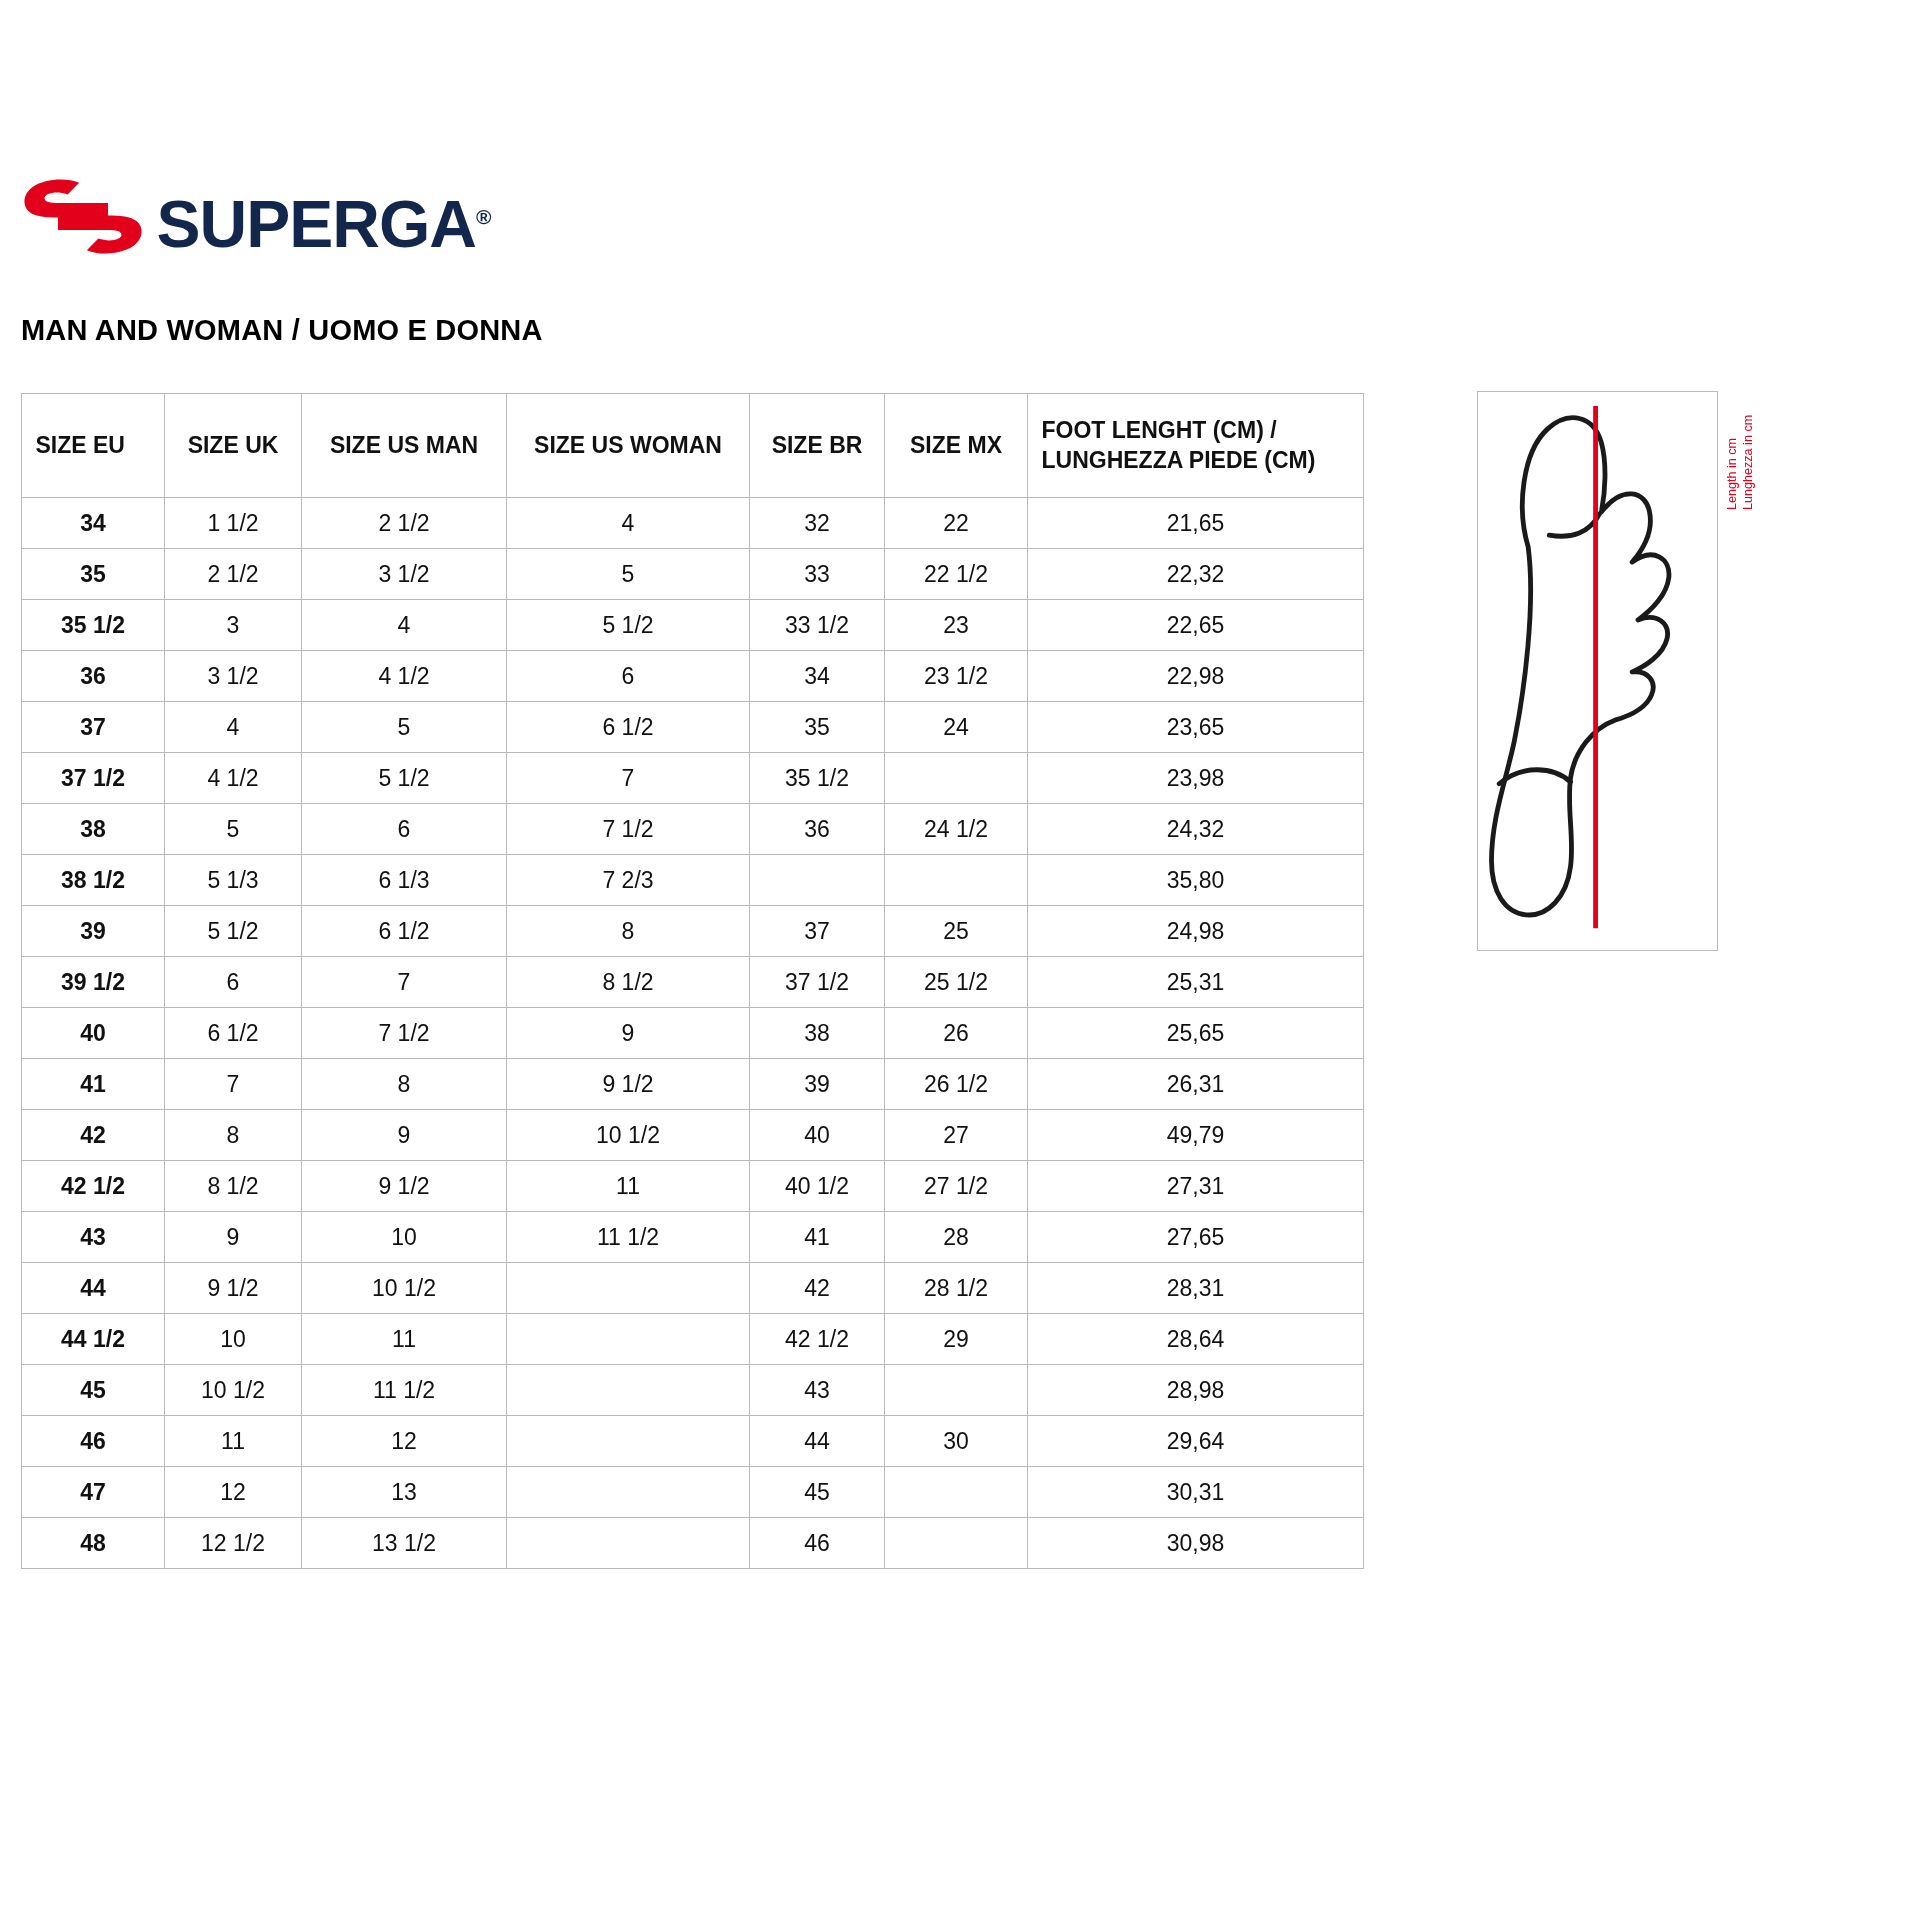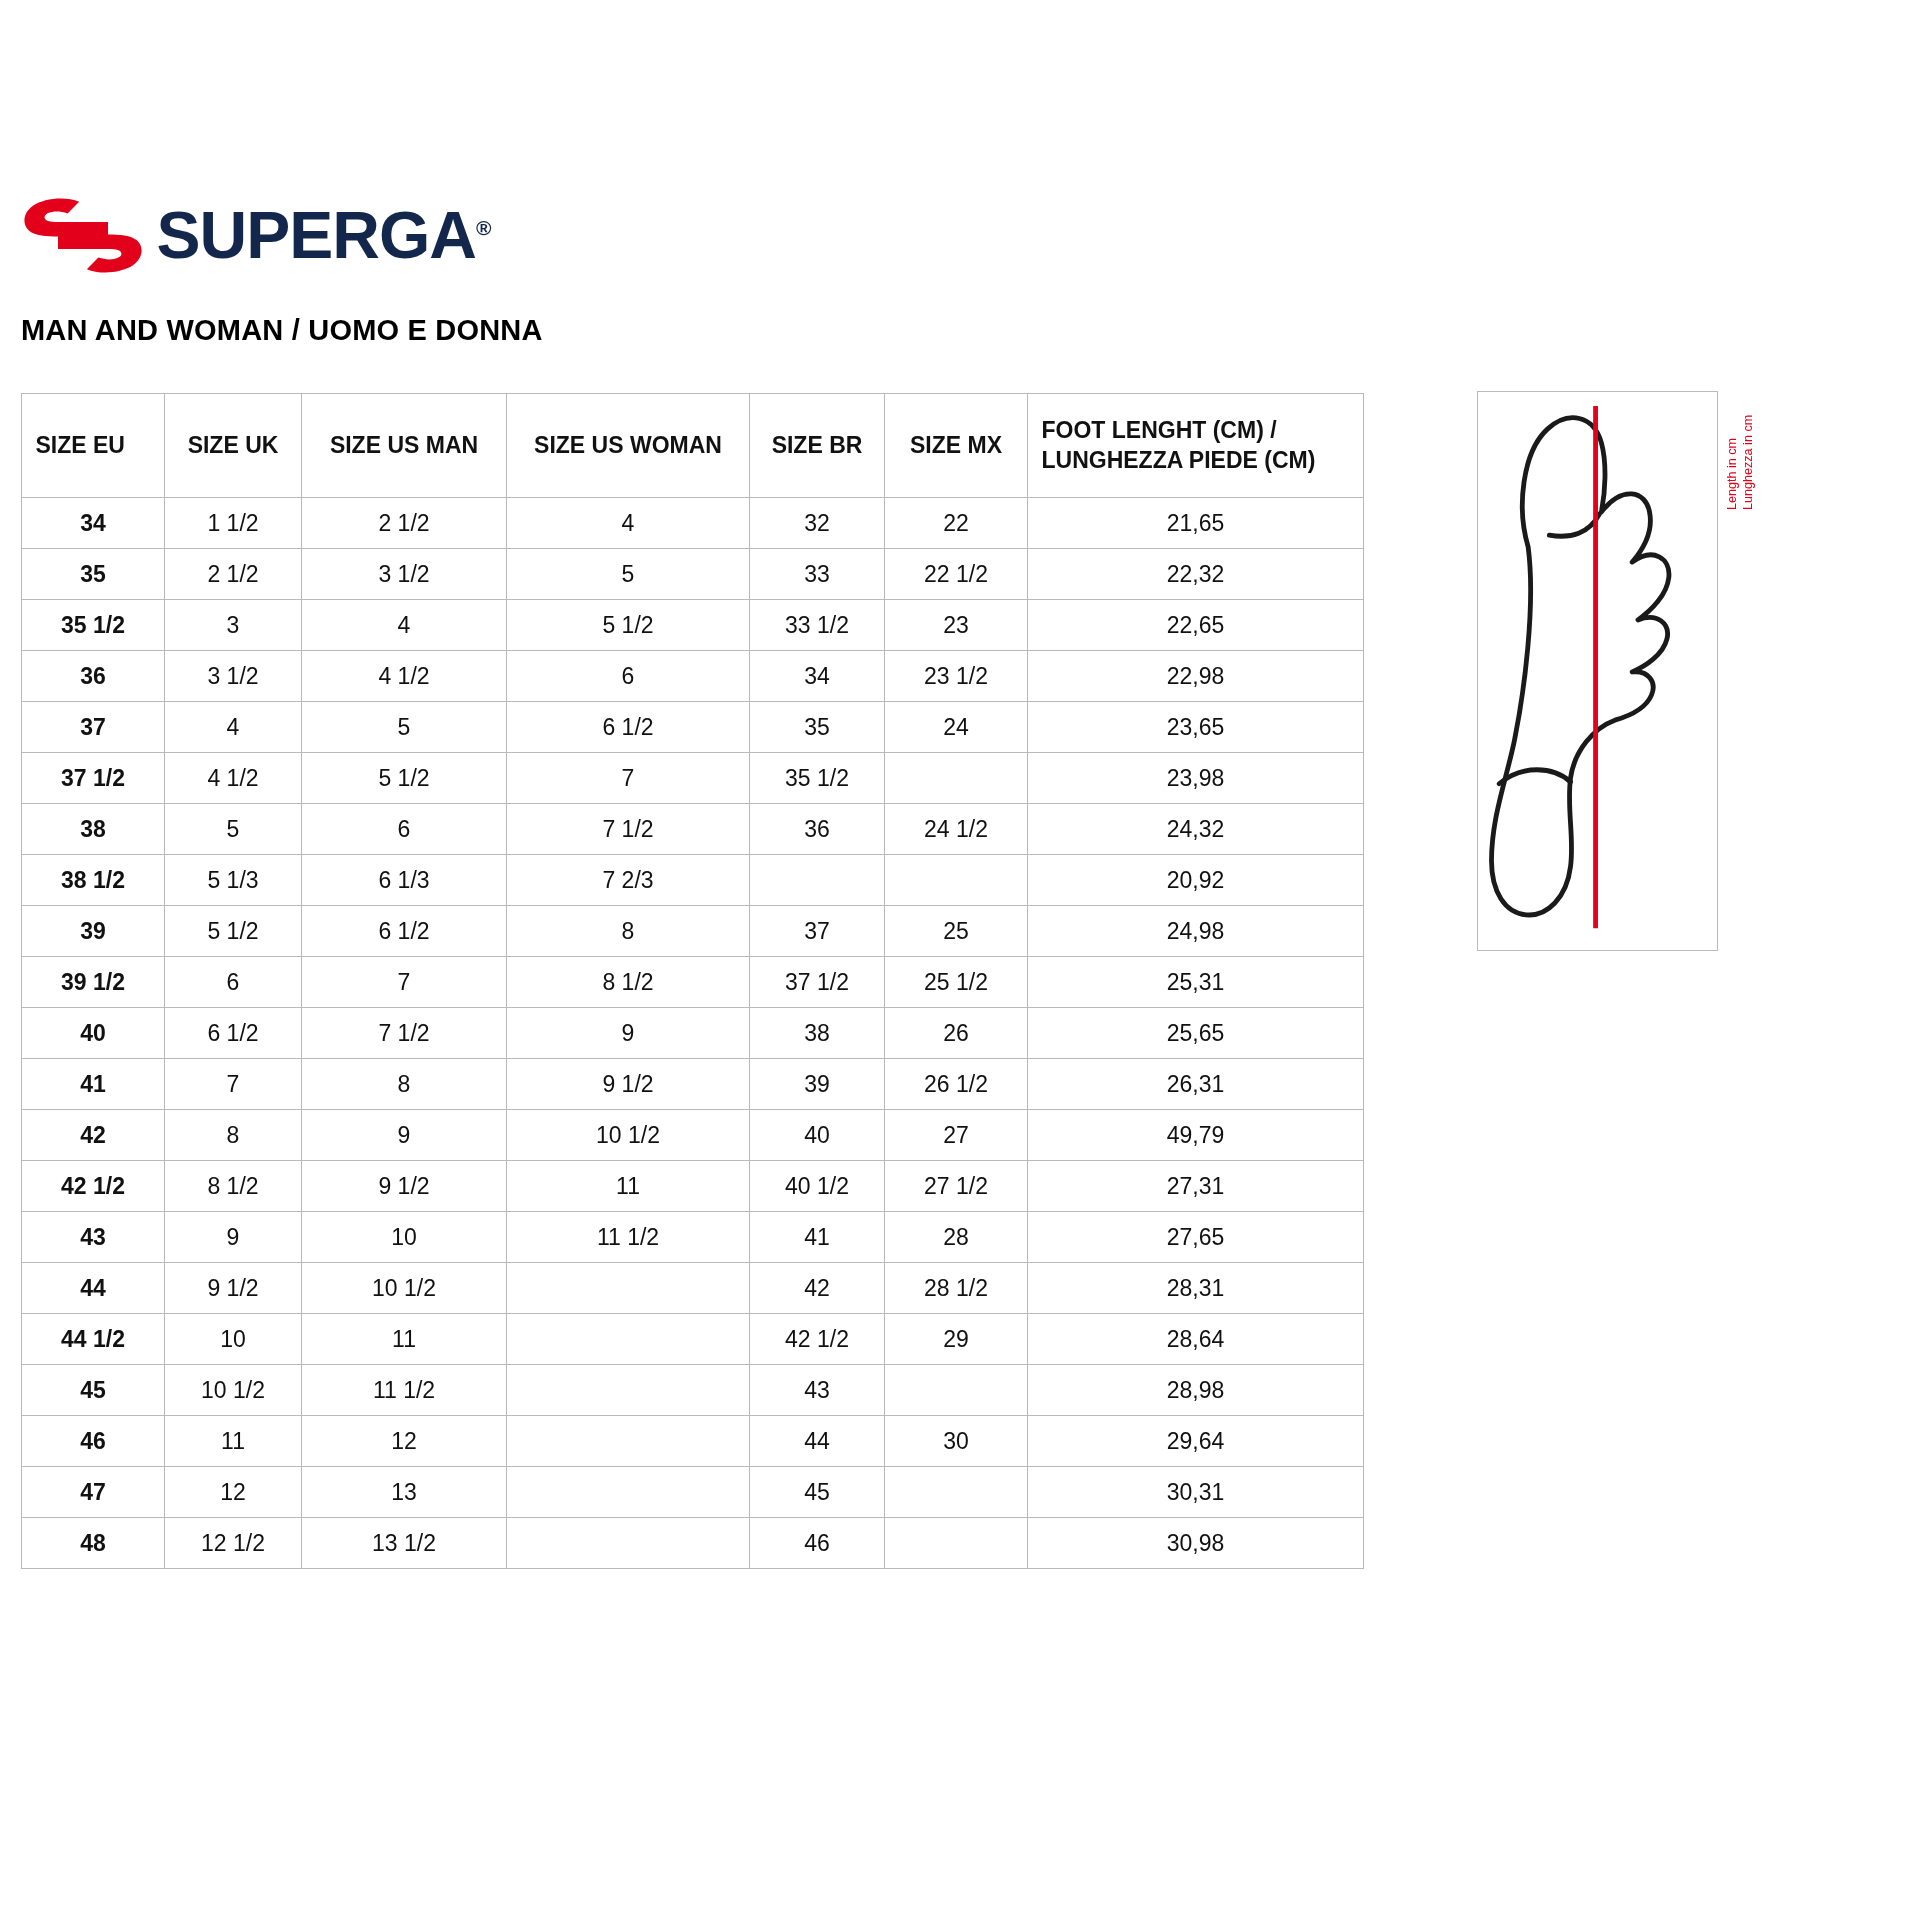--- a/index.html
+++ b/index.html
@@ -19,23 +19,23 @@
     position: absolute;
     left: 0; top: 0;
     width: 1931px;
     height: 1931px;
   }
 
   
   .logo-row {
     position: absolute;
     left: 21px;
-    top: 190px;
+    top: 179px;
     display: flex;
-    align-items: flex-end;
+    align-items: flex-start;
   }
   .logo-mark {
     width: 124px;
     height: 75px;
     position: relative;
     margin-right: 11.6px;
   }
   .logo-mark svg { display: block; }
   .logo-text {
     font-family: "Liberation Sans", sans-serif;
@@ -248,21 +248,21 @@
           <td>24 1/2</td>
           <td>24,32</td>
         </tr>
         <tr>
           <td class="col-eu">38 1/2</td>
           <td>5 1/3</td>
           <td>6 1/3</td>
           <td>7 2/3</td>
           <td></td>
           <td></td>
-          <td>20,92</td>
+          <td>35,80</td>
         </tr>
         <tr>
           <td class="col-eu">39</td>
           <td>5 1/2</td>
           <td>6 1/2</td>
           <td>8</td>
           <td>37</td>
           <td>25</td>
           <td>24,98</td>
         </tr>

